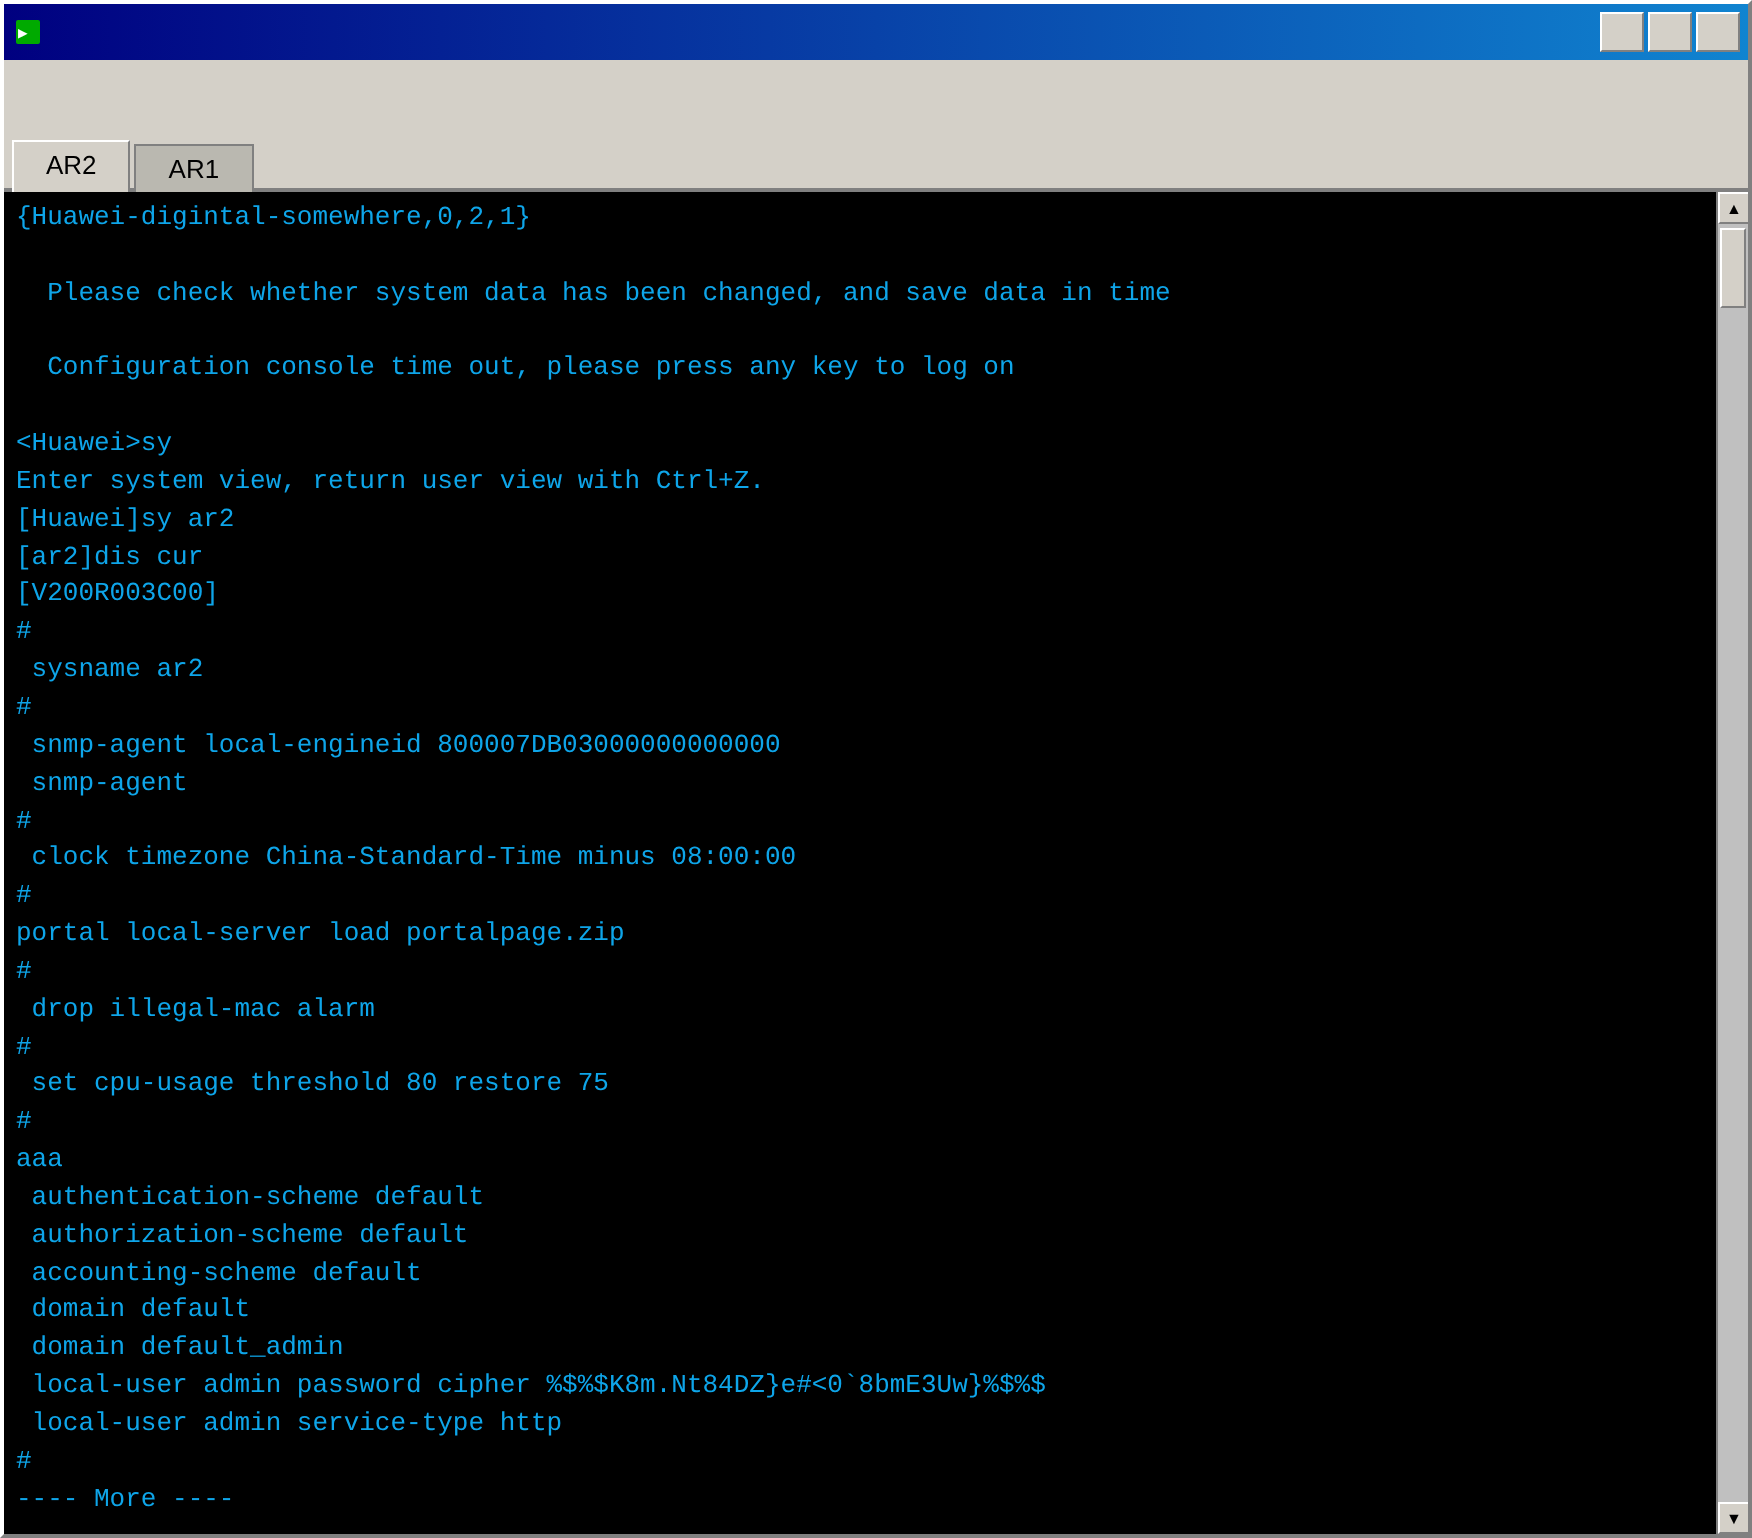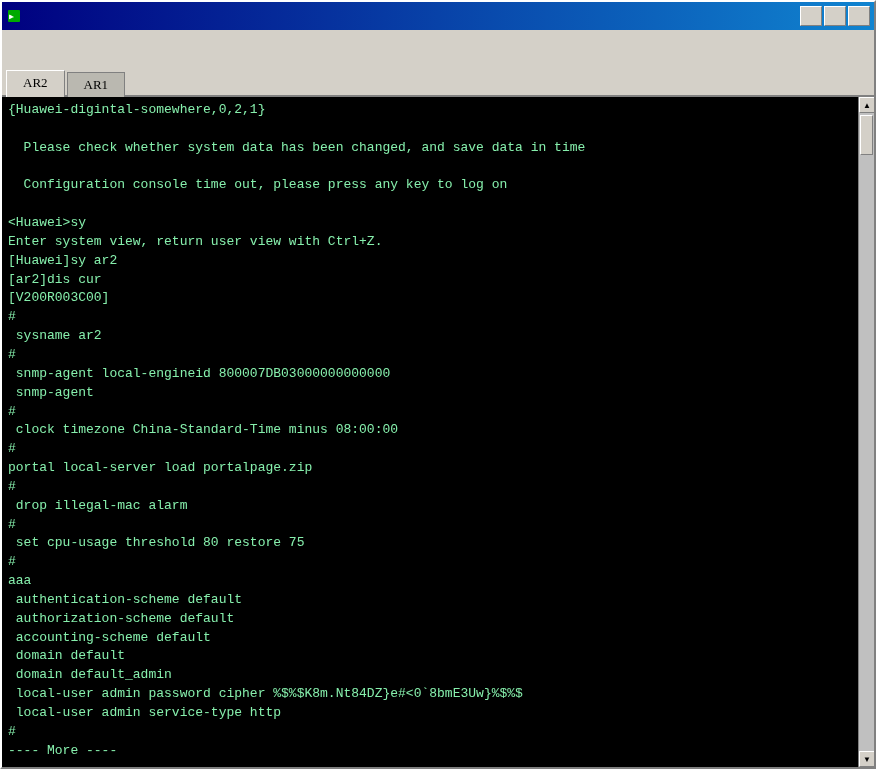--- a/index.html
+++ b/index.html
@@ -91,21 +91,21 @@
       display: flex;
       align-items: flex-end;
       padding: 4px 4px 0 4px;
       border-bottom: 2px solid #808080;
       flex-shrink: 0;
     }
 
     .tab {
       padding: 4px 16px;
       font-size: 13px;
-      font-family: Liberation Serif, serif;
+      font-family: Liberation Sans, sans-serif;
       cursor: pointer;
       border: 1px solid #808080;
       border-bottom: none;
       background: #d4d0c8;
       margin-right: 2px;
       position: relative;
     }
 
     .tab.active {
       background: #d4d0c8;
@@ -130,21 +130,21 @@
       display: flex;
     }
 
     .terminal-content {
       flex: 1;
       overflow-y: auto;
       overflow-x: hidden;
       padding: 4px 6px;
       font-family: 'Courier New', Courier, monospace;
       font-size: 13px;
-      color: #86efac;
+      color: #0ea5e9;
       line-height: 1.45;
       white-space: pre;
     }
 
     .terminal-content::-webkit-scrollbar {
       width: 16px;
     }
 
     .terminal-content::-webkit-scrollbar-track {
       background: #d4d0c8;

